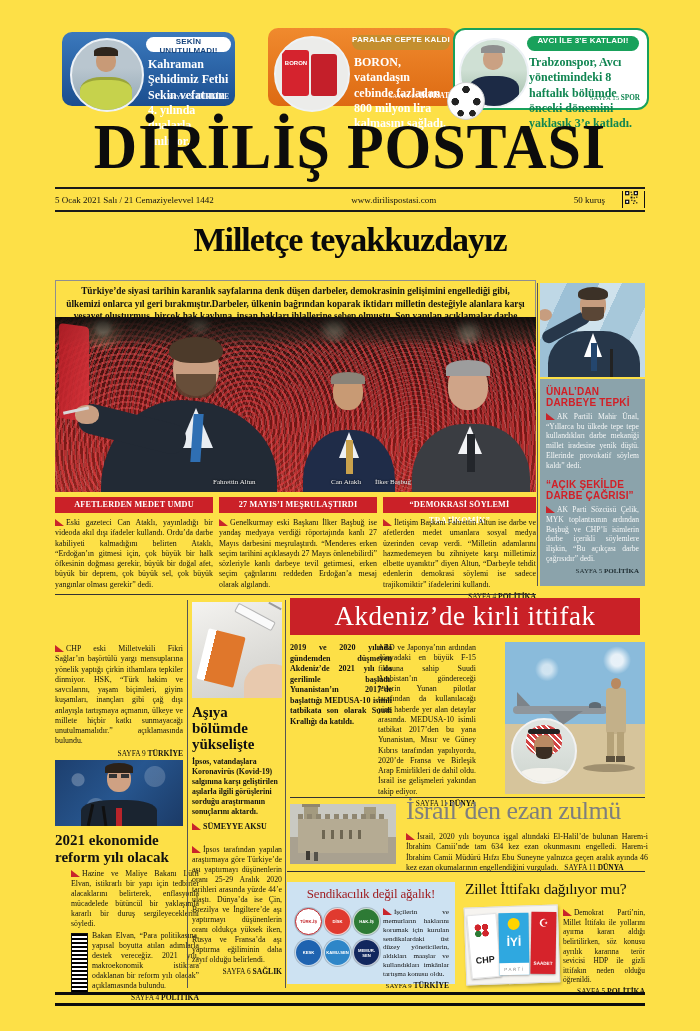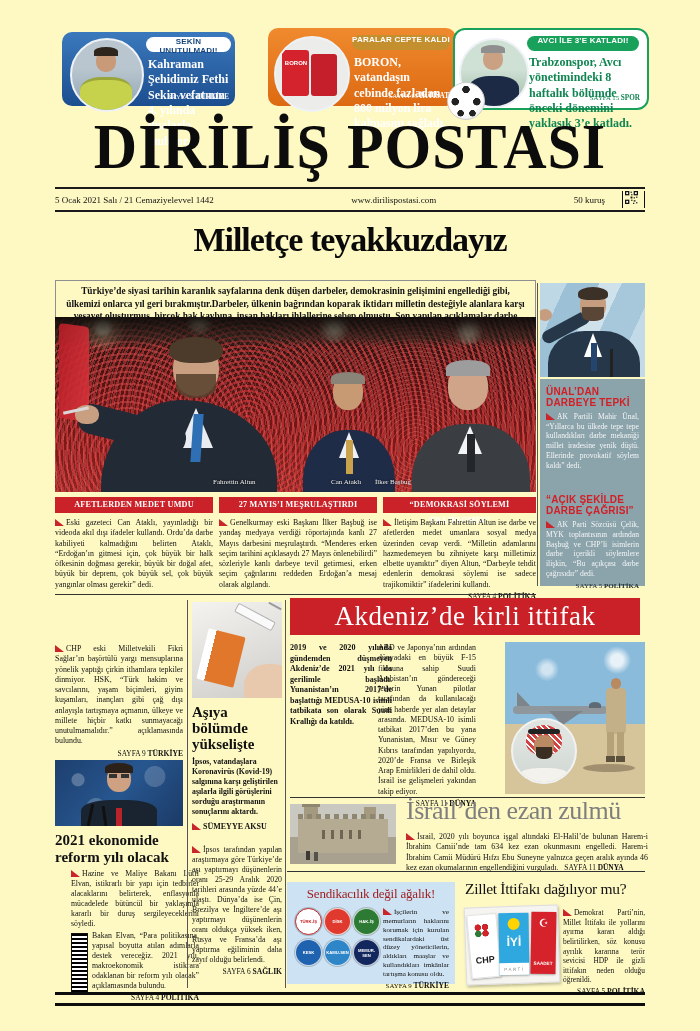--- a/index.html
+++ b/index.html
@@ -1,16 +1,16 @@
 <!DOCTYPE html>
 <html><head>
 <meta charset="utf-8">
 <style>
   html,body{margin:0;padding:0;background:#fff}
-  .page{position:relative;width:700px;height:1031px;background:#fef9c3;overflow:hidden;
+  .page{position:relative;width:700px;height:1031px;background:#fde047;overflow:hidden;
         font-family:"Liberation Serif","DejaVu Serif",serif;color:#111}
   .abs{position:absolute}
   i{display:block;position:absolute}
 
   
   .teaser{position:absolute;border-radius:10px}
   .t1{left:62px;top:32px;width:173px;height:74px;background:linear-gradient(180deg,#3b79bd,#1b4e8f)}
   .t2{left:268px;top:28px;width:188px;height:78px;background:linear-gradient(180deg,#f08a2e,#dd6a12)}
   .t3{left:453px;top:28px;width:192px;height:78px;background:#fff;border:2px solid #19a15b;border-radius:12px}
   .circ{position:absolute;border-radius:50%;overflow:hidden;border:2px solid #eef2f6}
@@ -348,21 +348,21 @@
       <i class="u-arm"></i>
       <i class="u-hand"></i>
       <i class="u-mic"></i>
       <i class="u-head"></i>
       <i class="u-hair"></i>
       <i class="u-beard"></i>
   </div>
   <div class="abs panel">
     <div class="p-title">ÜNAL’DAN DARBEYE TEPKİ</div>
     <div class="p-body"><span class="tri"></span><span>AK Partili Mahir Ünal, “Yıllarca bu ülkede tepe tepe kullandıkları darbe mekaniği millet iradesine yenik düştü. Ellerinde provokatif söylem kaldı” dedi.</span></div>
-    <div class="p-title" style="margin-top:24px">“AÇIK ŞEKİLDE DARBE ÇAĞRISI”</div>
+    <div class="p-title" style="margin-top:9px">“AÇIK ŞEKİLDE DARBE ÇAĞRISI”</div>
     <div class="p-body"><span class="tri"></span><span>AK Parti Sözcüsü Çelik, MYK toplantısının ardından Başbuğ ve CHP’li isimlerin darbe içerikli söylemlere ilişkin, “Bu açıkçası darbe çağrısıdır” dedi.</span></div>
     <div class="p-ref"><span>SAYFA 5</span> <b>POLİTİKA</b></div>
   </div>
 
   <div class="kick k1">AFETLERDEN MEDET UMDU</div>
   <div class="kick k2">27 MAYIS’I MEŞRULAŞTIRDI</div>
   <div class="kick k3">“DEMOKRASİ SÖYLEMİ TRAJİKOMİK”</div>
   <div class="scol s1"><span class="tri"></span><span>Eski gazeteci Can Ataklı, yayınladığı bir videoda akıl dışı ifadeler kullandı. Ordu’da darbe kabiliyeti kalmadığını belirten Ataklı, “Erdoğan’ın gitmesi için, çok büyük bir halk öfkesinin doğması gerekir, büyük bir doğal afet, büyük bir deprem, çok büyük sel, çok büyük yangınlar olması gerekir” dedi.</span></div>
   <div class="scol s2"><span class="tri"></span><span>Genelkurmay eski Başkanı İlker Başbuğ ise yandaş medyaya verdiği röportajında kanlı 27 Mayıs darbesini meşrulaştırdı. “Menderes erken seçim tarihini açıklasaydı 27 Mayıs önlenebilirdi” sözleriyle kanlı darbeye tevil getirmesi, erken seçim çağrılarını reddeden Erdoğan’a mesaj olarak algılandı.</span></div>
   <div class="scol s3"><span class="tri"></span><span>İletişim Başkanı Fahrettin Altun ise darbe ve afetlerden medet umanlara sosyal medya üzerinden cevap verdi. “Milletin adamlarını hazmedemeyen bu zihniyete karşı milletimiz elbette uyanıktır” diyen Altun, “Darbeyle tehdit edenlerin demokrasi söylemi ise sadece trajikomiktir” ifadelerini kullandı.</span>

